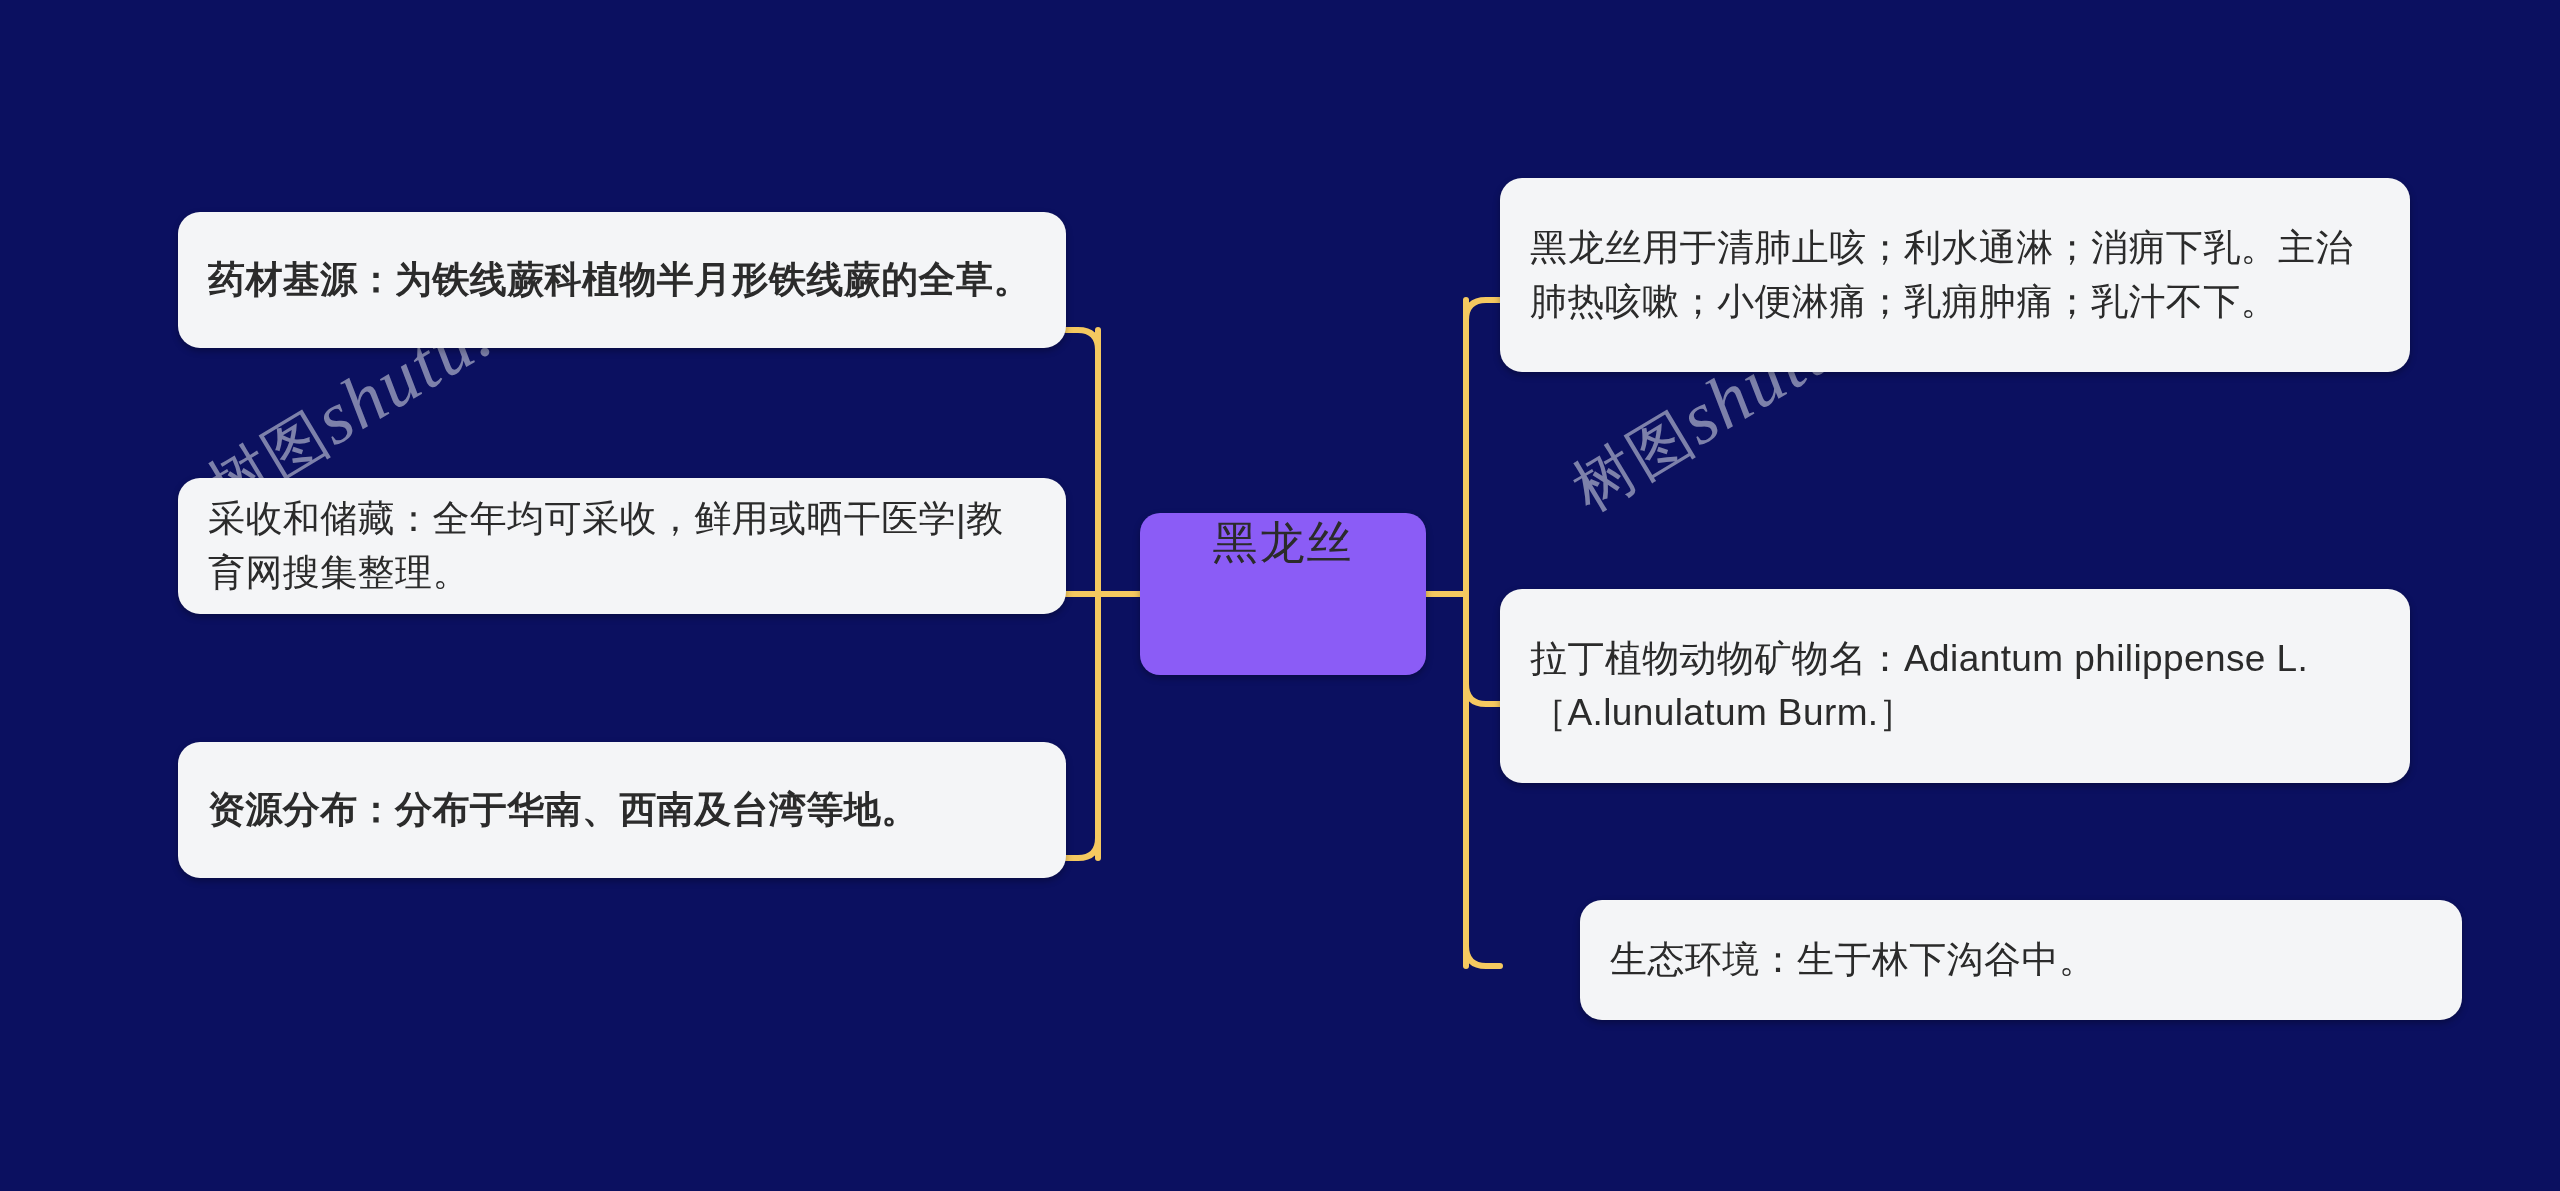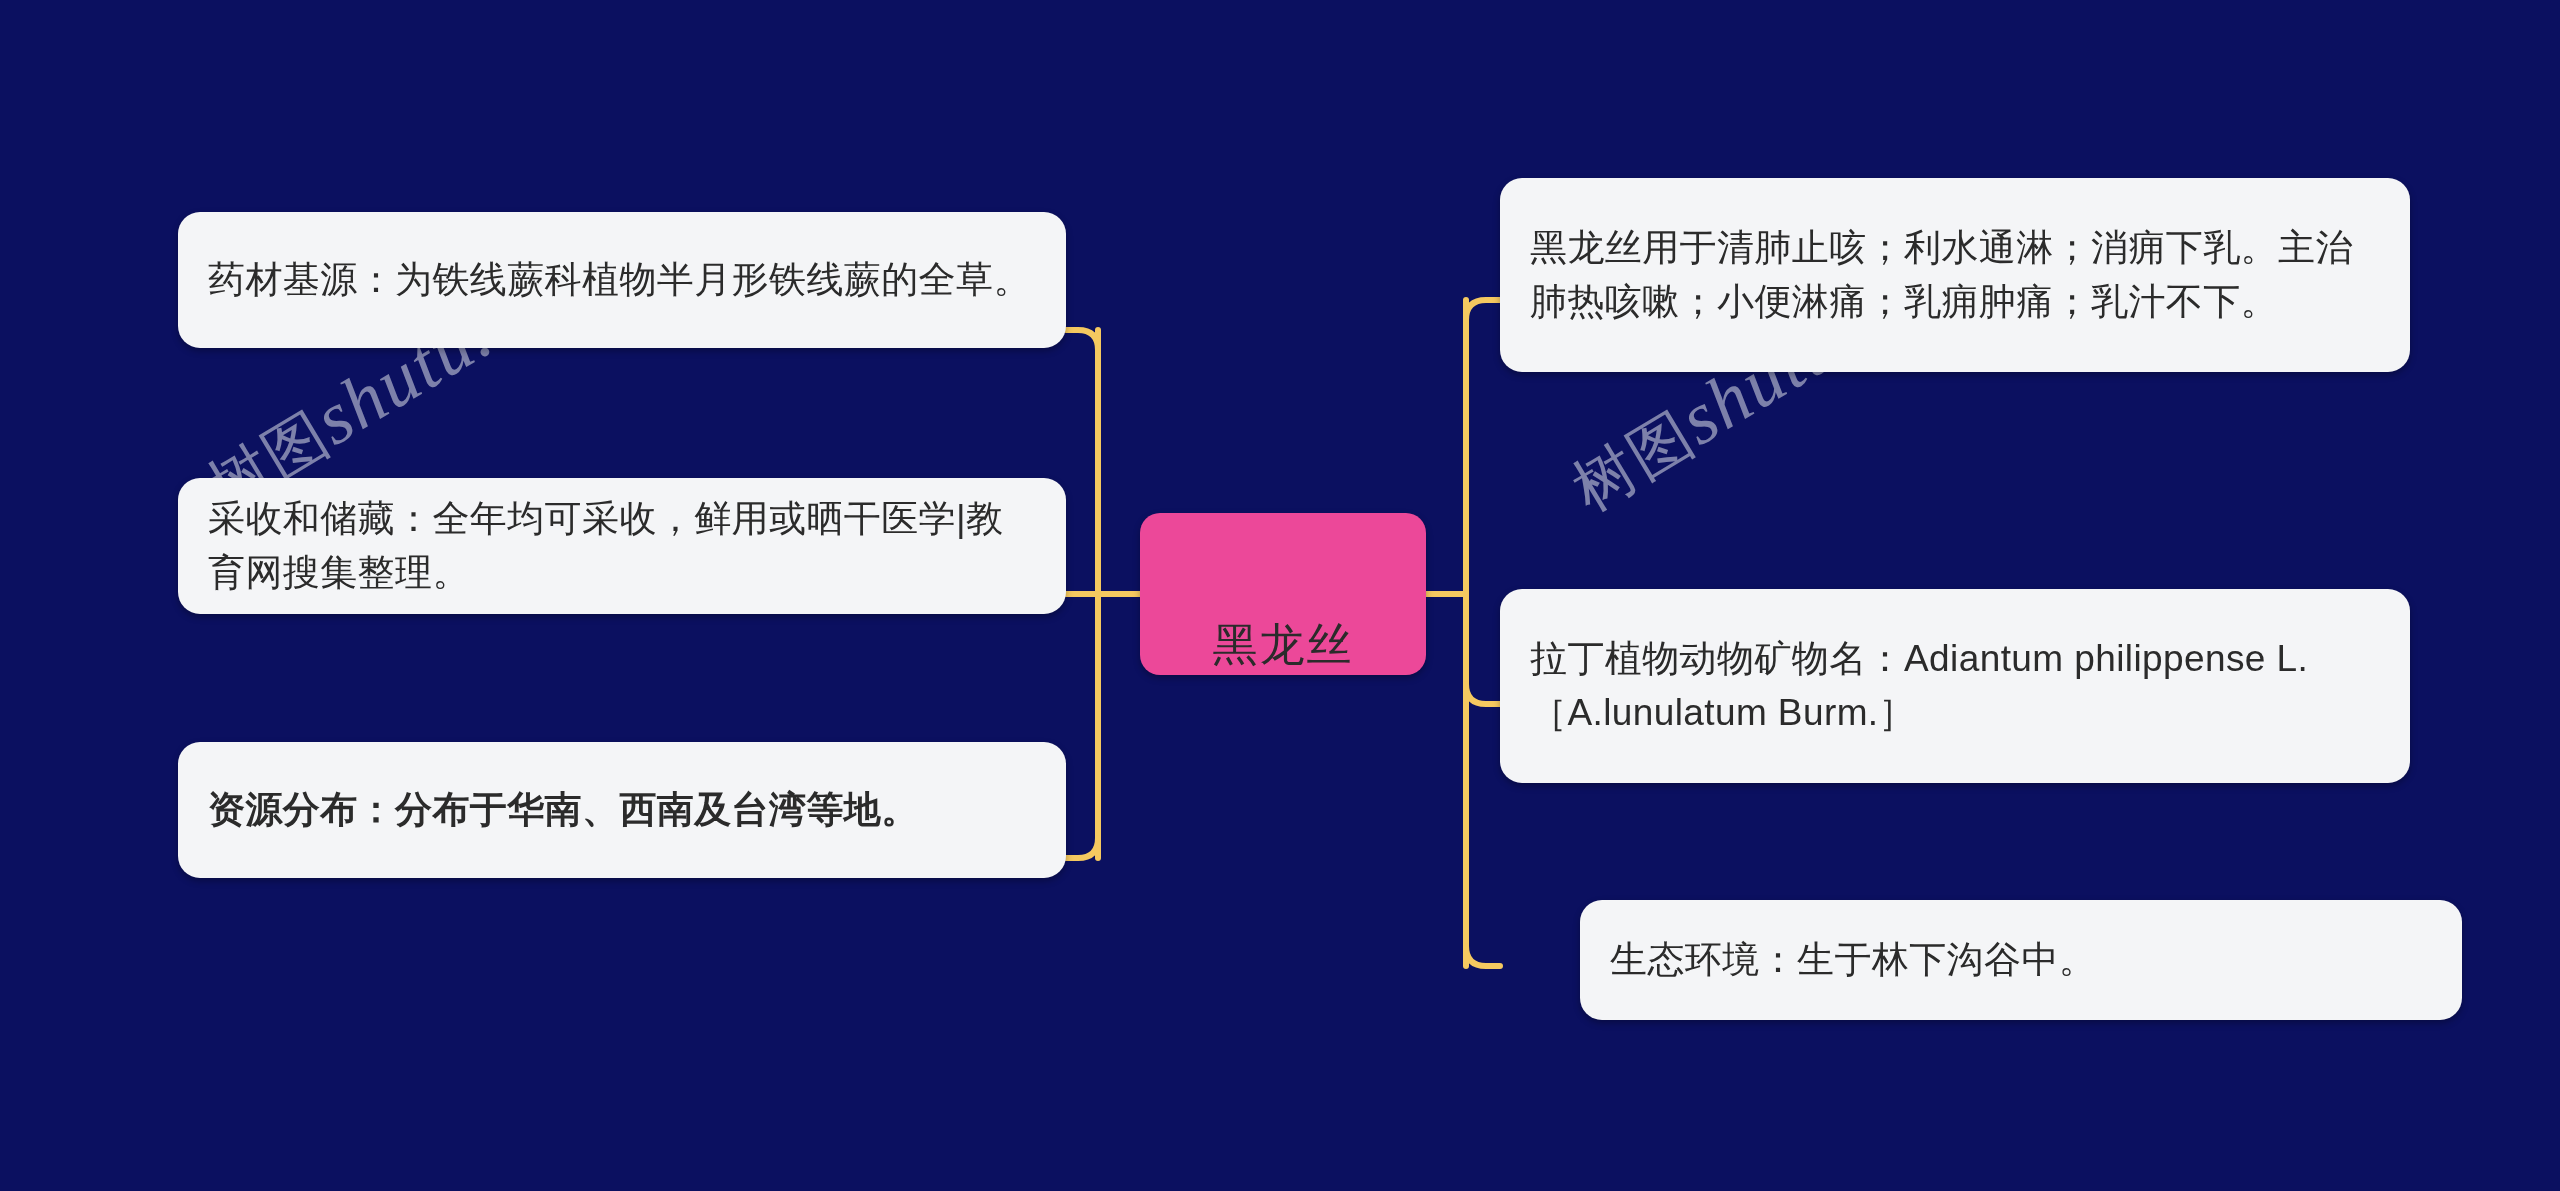--- a/index.html
+++ b/index.html
@@ -64,35 +64,35 @@
     font-size: 37px;
     line-height: 1.45;
     letter-spacing: 0.4px;
     color: #2b2b2b;
     word-break: break-word;
   }
 
   .center-node {
     position: absolute;
     box-sizing: border-box;
-    background: #ec4899;
+    background: #8b5cf6;
     border-radius: 20px;
     box-shadow: 0 3px 7px rgba(0,0,0,0.30);
     display: flex;
-    align-items: flex-end;
+    align-items: flex-start;
     justify-content: center;
   }
   .center-node .txt {
     font-size: 45px;
     color: #2b2b2b;
     letter-spacing: 2px;
   }
 
   
-  #node-l1 { left: 178px; top: 212px;  width: 888px; height: 128px; }
+  #node-l1 { left: 178px; top: 212px;  width: 888px; height: 128px; font-weight: bold; }
   #node-l2 { left: 178px; top: 292px;  width: 888px; height: 128px; }
   #node-l3 { left: 178px; top: 372px;  width: 888px; height: 128px; }
 
   #node-c  { left: 1140px; top: 513px; width: 286px; height: 162px; }
 
   #node-r1 { left: 1500px; top: 178px; width: 910px; height: 176px; }
   #node-r2 { left: 1500px; top: 178px; width: 910px; height: 176px; }
   #node-r3 { left: 1500px; top: 178px; width: 910px; height: 176px; }
 </style>
 </head>

